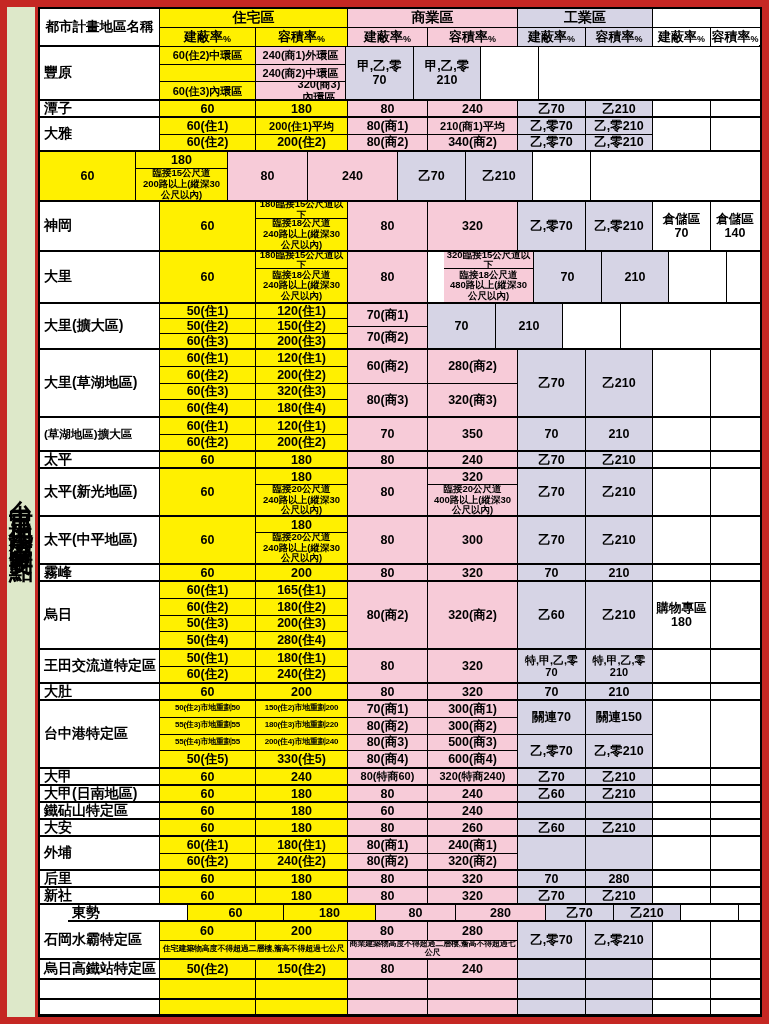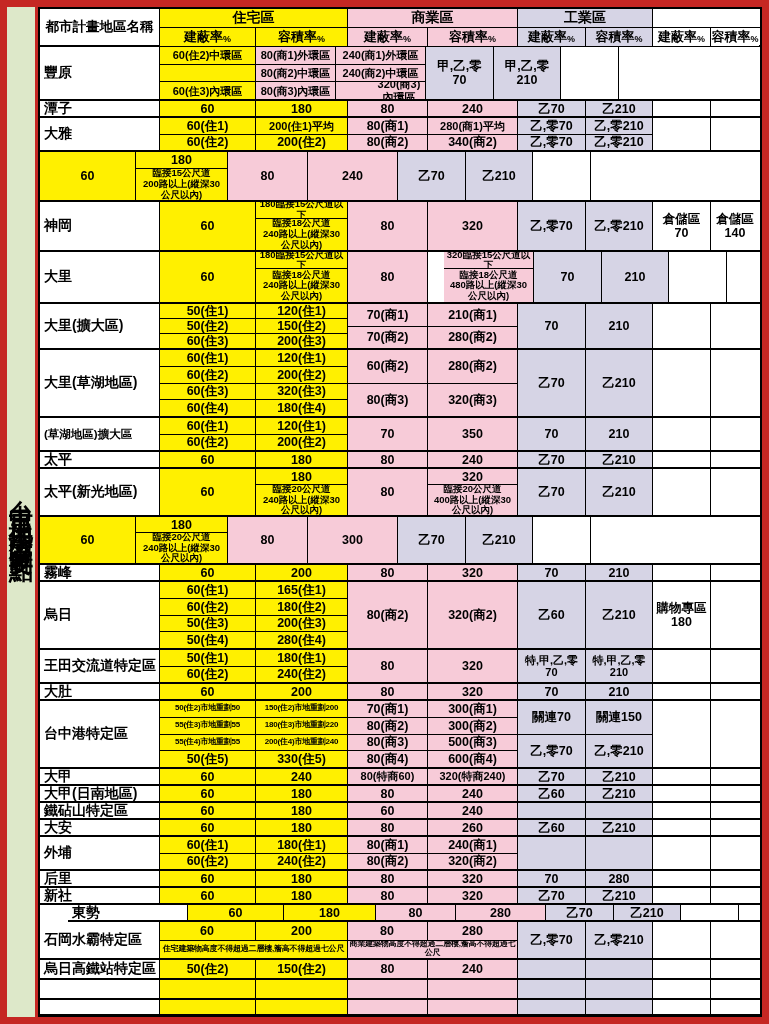--- a/index.html
+++ b/index.html
@@ -70,25 +70,20 @@
           </div>
         </div>
       </div>
       <div class="trow" style="height: 54px;">
         <div class="namecell">豐原</div>
         <div class="tcol bg-yellow" style="width: 96px;">
           <div class="tcell md hb" style="flex: 1 1 0px;">60(住2)中環區</div>
           <div class="tcell hb" style="flex: 1 1 0px;"></div>
           <div class="tcell md" style="flex: 1 1 0px;">60(住3)內環區</div>
         </div>
-        <div class="tcol bg-pink" style="width: 80px;">
-          <div class="tcell md hb" style="flex: 1 1 0px;">80(商1)外環區</div>
-          <div class="tcell md hb" style="flex: 1 1 0px;">80(商2)中環區</div>
-          <div class="tcell md" style="flex: 1 1 0px;">80(商3)內環區</div>
-        </div>
         <div class="tcol bg-pink" style="width: 90px;">
           <div class="tcell md hb" style="flex: 1 1 0px;">240(商1)外環區</div>
           <div class="tcell md hb" style="flex: 1 1 0px;">240(商2)中環區</div>
           <div class="tcell md" style="flex: 1 1 0px; margin-left: 37px;">320(商3)內環區</div>
         </div>
         <div class="tcol bg-lav" style="width: 68px;">
           <div class="tcell" style="flex: 1 1 0px;">甲,乙,零
 70</div>
         </div>
         <div class="tcol bg-lav" style="width: 67px;">
@@ -137,21 +132,21 @@
         </div>
         <div class="tcol bg-yellow" style="width: 92px;">
           <div class="tcell md hb" style="flex: 1 1 0px;">200(住1)平均</div>
           <div class="tcell" style="flex: 1 1 0px;">200(住2)</div>
         </div>
         <div class="tcol bg-pink" style="width: 80px;">
           <div class="tcell hb" style="flex: 1 1 0px;">80(商1)</div>
           <div class="tcell" style="flex: 1 1 0px;">80(商2)</div>
         </div>
         <div class="tcol bg-pink" style="width: 90px;">
-          <div class="tcell md hb" style="flex: 1 1 0px;">280(商1)平均</div>
+          <div class="tcell md hb" style="flex: 1 1 0px;">210(商1)平均</div>
           <div class="tcell" style="flex: 1 1 0px;">340(商2)</div>
         </div>
         <div class="tcol bg-lav" style="width: 68px;">
           <div class="tcell hb" style="flex: 1 1 0px;">乙,零70</div>
           <div class="tcell" style="flex: 1 1 0px;">乙,零70</div>
         </div>
         <div class="tcol bg-lav" style="width: 67px;">
           <div class="tcell hb" style="flex: 1 1 0px;">乙,零210</div>
           <div class="tcell" style="flex: 1 1 0px;">乙,零210</div>
         </div>
@@ -265,24 +260,20 @@
         </div>
         <div class="tcol bg-yellow" style="width: 92px;">
           <div class="tcell hb" style="flex: 1 1 0px;">120(住1)</div>
           <div class="tcell hb" style="flex: 1 1 0px;">150(住2)</div>
           <div class="tcell" style="flex: 1 1 0px;">200(住3)</div>
         </div>
         <div class="tcol bg-pink" style="width: 80px;">
           <div class="tcell hb" style="flex: 1 1 0px;">70(商1)</div>
           <div class="tcell" style="flex: 1 1 0px;">70(商2)</div>
         </div>
-        <div class="tcol bg-pink" style="width: 90px;">
-          <div class="tcell hb" style="flex: 1 1 0px;">210(商1)</div>
-          <div class="tcell" style="flex: 1 1 0px;">280(商2)</div>
-        </div>
         <div class="tcol bg-lav" style="width: 68px;">
           <div class="tcell" style="flex: 1 1 0px;">70</div>
         </div>
         <div class="tcol bg-lav" style="width: 67px;">
           <div class="tcell" style="flex: 1 1 0px;">210</div>
         </div>
         <div class="tcol bg-white" style="width: 58px;">
           <div class="tcell" style="flex: 1 1 0px;"></div>
         </div>
         <div class="tcol bg-white" style="width: 48px;">
@@ -407,20 +398,21 @@
           <div class="tcell" style="flex: 1 1 0px;">乙210</div>
         </div>
         <div class="tcol bg-white" style="width: 58px;">
           <div class="tcell" style="flex: 1 1 0px;"></div>
         </div>
         <div class="tcol bg-white" style="width: 48px;">
           <div class="tcell" style="flex: 1 1 0px;"></div>
         </div>
       </div>
       <div class="trow" style="height: 48px;">
+        <div class="namecell">太平(中平地區)</div>
         <div class="tcol bg-yellow" style="width: 96px;">
           <div class="tcell" style="flex: 1 1 0px;">60</div>
         </div>
         <div class="tcol bg-yellow" style="width: 92px;">
           <div class="tcell hb" style="flex: 1 1 0px;">180</div>
           <div class="tcell small" style="flex: 2 1 0px;">臨接20公尺道
 240路以上(縱深30
 公尺以內)</div>
         </div>
         <div class="tcol bg-pink" style="width: 80px;">

